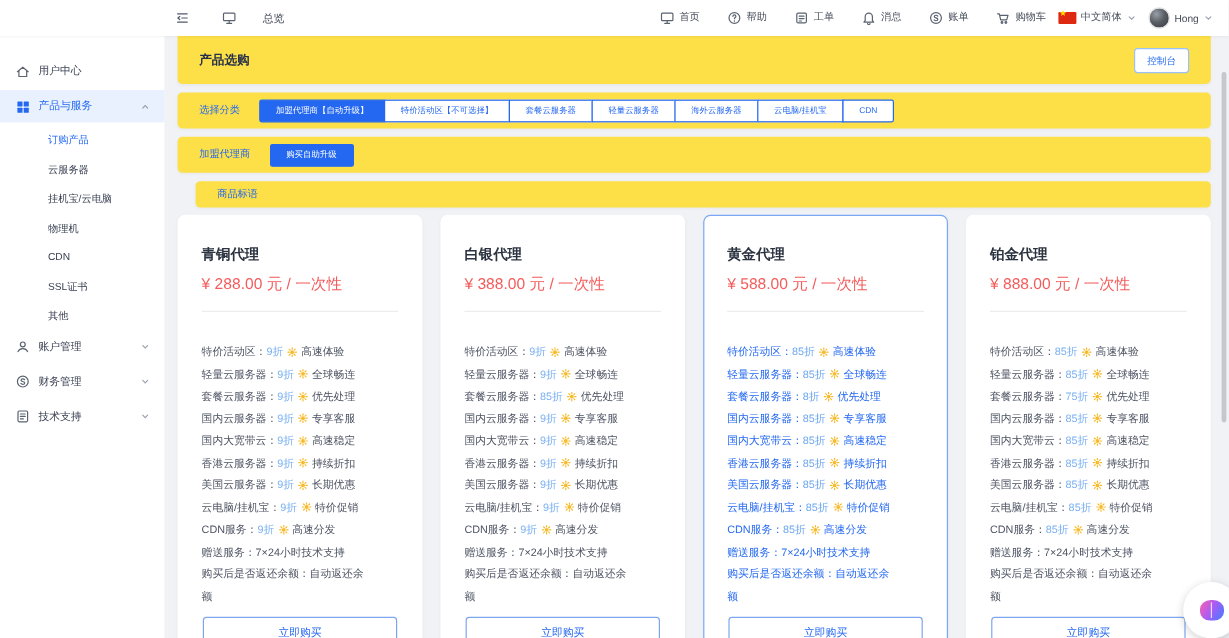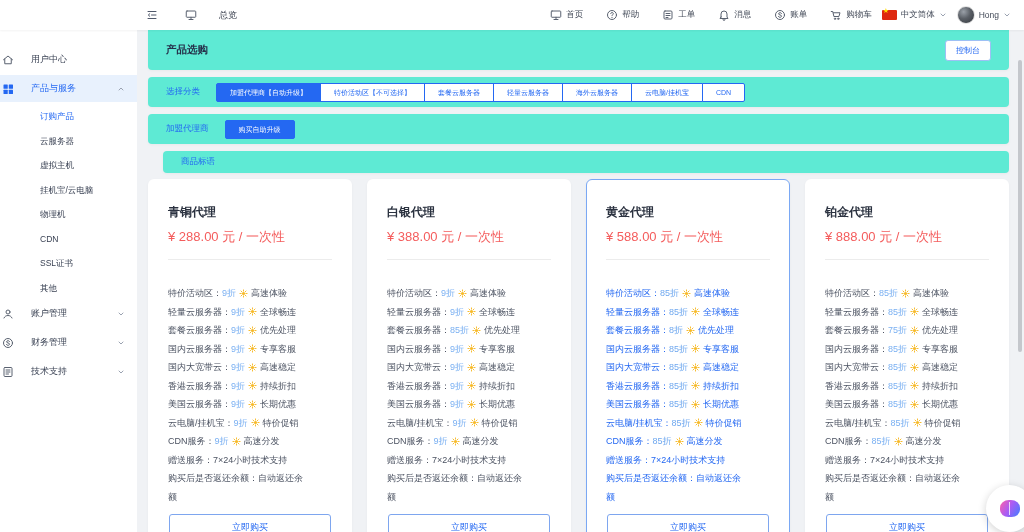--- a/index.html
+++ b/index.html
@@ -12,30 +12,30 @@
   .tb-tab{display:flex;align-items:center;gap:22px;font-size:9px;color:#383f4d;cursor:pointer;}
   .tb-right{margin-left:auto;display:flex;align-items:center;gap:10px;padding-right:13px;font-size:8.5px;color:#454c5a;}
   .tb-item{display:flex;align-items:center;gap:4px;cursor:pointer;white-space:nowrap;}
   .tb-item .icon,.tb-tab .icon{color:#5a6270;}
   .chev{color:#9aa2b1;display:inline-flex;}
   .flag{width:15px;height:10px;background:#de2910;display:inline-block;position:relative;border-radius:1px;}
   .flag::before{content:"★";position:absolute;left:1px;top:-3px;font-size:7px;color:#ffde00;}
   .avatar{width:18px;height:18px;border-radius:50%;background:radial-gradient(circle at 35% 30%,#9aa0a8 0%,#5a5f66 45%,#33373d 100%);border:1px solid #e3e3e3;display:inline-block;}
   
   .sidebar{position:absolute;top:30px;left:0;bottom:0;width:137px;background:#fff;padding-top:16px;z-index:5;}
-  .side-item{height:27px;margin-bottom:2px;display:flex;align-items:center;gap:17px;padding:0 12px 0 2px;font-size:9px;color:#3a4254;cursor:pointer;}
+  .side-item{height:27px;margin-bottom:2px;display:flex;align-items:center;gap:7px;padding:0 12px 0 13px;font-size:9px;color:#3a4254;cursor:pointer;}
   .side-item .icon{color:#5a6270;}
   .side-item .chev{margin-left:auto;}
   .side-item.active{background:#e8f1fd;color:#2468f2;}
   .side-item.active .icon{color:#2468f2;}
   .side-sub{height:24.5px;line-height:24.5px;padding-left:40px;font-size:8.5px;color:#3a4254;cursor:pointer;}
   .side-sub.active{color:#2468f2;}
   
   .main{position:absolute;top:30px;left:137px;right:0;bottom:0;padding:0 15px 0 11px;overflow:hidden;}
-  .card{background:#5eead4;border-radius:4px;box-shadow:0 1px 3px rgba(0,0,0,.04);}
+  .card{background:#fde047;border-radius:4px;box-shadow:0 1px 3px rgba(0,0,0,.04);}
   .header-card{height:40px;border-radius:0 0 4px 4px;display:flex;align-items:center;justify-content:space-between;padding:0 18px;}
   .page-title{font-size:10.5px;font-weight:bold;color:#25304a;}
   .btn-outline{height:21px;padding:0 10px;font-size:8px;color:#2468f2;background:#fff;border:1px solid #9dc0f5;border-radius:3px;cursor:pointer;font-family:inherit;}
   .row-card{margin-top:7px;height:30px;display:flex;align-items:center;padding:0 18px;}
   .slogan-card{height:22px;margin-left:15px;}
   .row-label{font-size:8.5px;color:#2468f2;margin-right:16px;white-space:nowrap;}
   .tab-group{display:flex;}
   .tab{border:1px solid #2468f2;margin-left:-1px;height:19px;line-height:17px;padding:0 13px;font-size:7px;color:#2468f2;background:#fff;cursor:pointer;white-space:nowrap;}
   .tab:first-child{margin-left:0;border-radius:2px 0 0 2px;}
   .tab:last-child{border-radius:0 2px 2px 0;}
@@ -179,21 +179,20 @@
       </span>
       <span>产品与服务</span>
       <span class="chev">
         <svg width="8" height="8" viewBox="0 0 24 24" fill="none" stroke="currentColor" stroke-width="3" stroke-linecap="round">
           <path d="M6 15l6-6 6 6"></path>
         </svg>
       </span>
     </div>
     <div class="side-sub active"><span>订购产品</span></div>
     <div class="side-sub"><span>云服务器</span></div>
-    <div class="side-sub"><span>虚拟主机</span></div>
     <div class="side-sub"><span>挂机宝/云电脑</span></div>
     <div class="side-sub"><span>物理机</span></div>
     <div class="side-sub"><span>CDN</span></div>
     <div class="side-sub"><span>SSL证书</span></div>
     <div class="side-sub"><span>其他</span></div>
     <div class="side-item">
       <span class="icon">
         <svg width="12" height="12" viewBox="0 0 24 24" fill="none" stroke="currentColor" stroke-width="2" stroke-linecap="round" stroke-linejoin="round">
           <circle cx="12" cy="8" r="4"></circle>
           <path d="M4 20c1.5-3.4 4.5-5 8-5s6.5 1.6 8 5"></path>

